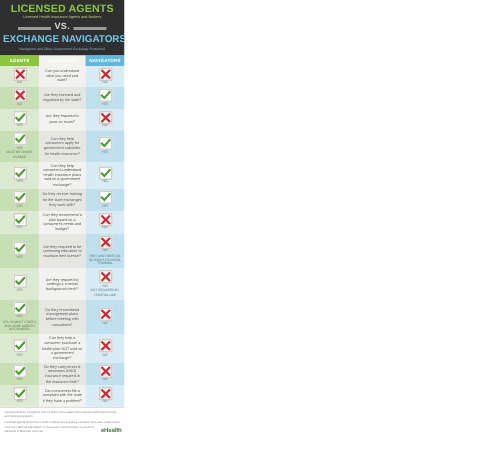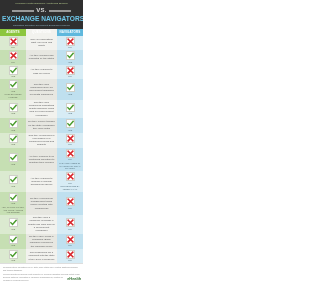--- a/index.html
+++ b/index.html
@@ -134,20 +134,21 @@
     font-size:4px;font-weight:bold;color:#3f7a3f;
     line-height:5px;white-space:nowrap;letter-spacing:-0.1px;
   }
 </style>
 </head>
 <body>
 
 <div id="page">
 
   <div class="hdr">
+    <div class="hdr-title-1">LICENSED AGENTS</div>
     <div class="hdr-sub-1">Licensed Health Insurance Agents and Brokers</div>
 
     <div class="vs-row">
       <span class="vs-bar"></span>
       <span class="vs-txt">VS.</span>
       <span class="vs-bar"></span>
     </div>
 
     <div class="hdr-title-2">EXCHANGE NAVIGATORS</div>
     <div class="hdr-sub-2">Navigators and Other Government Exchange Personnel</div>

